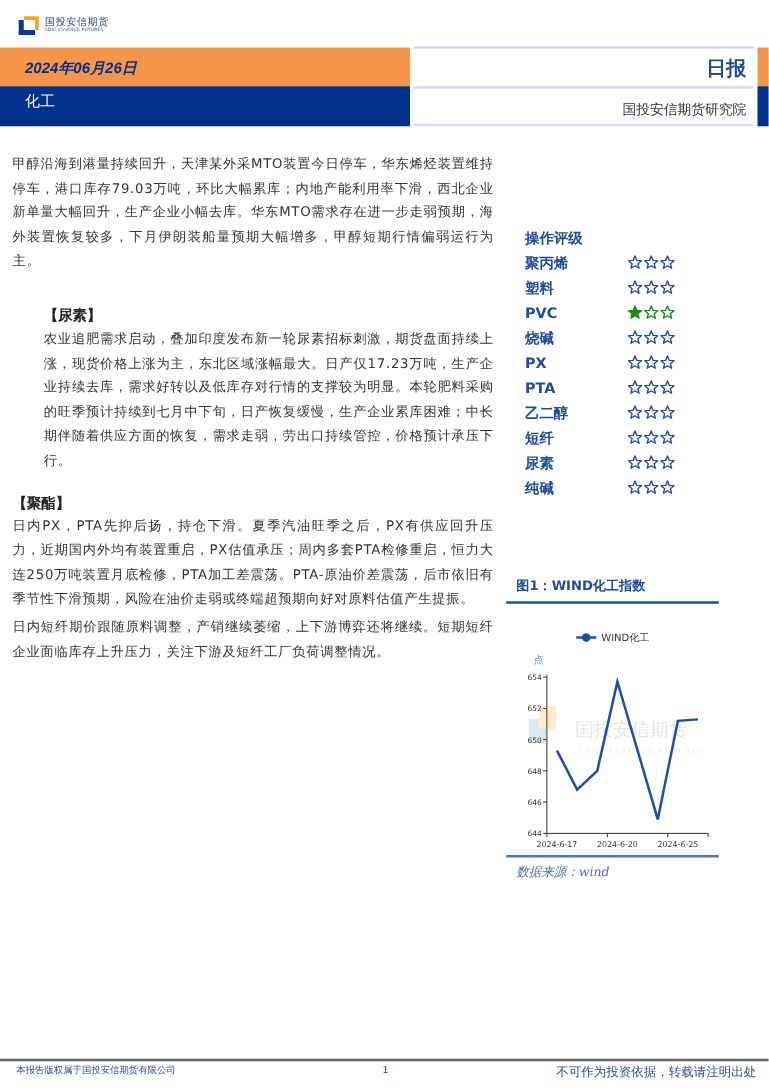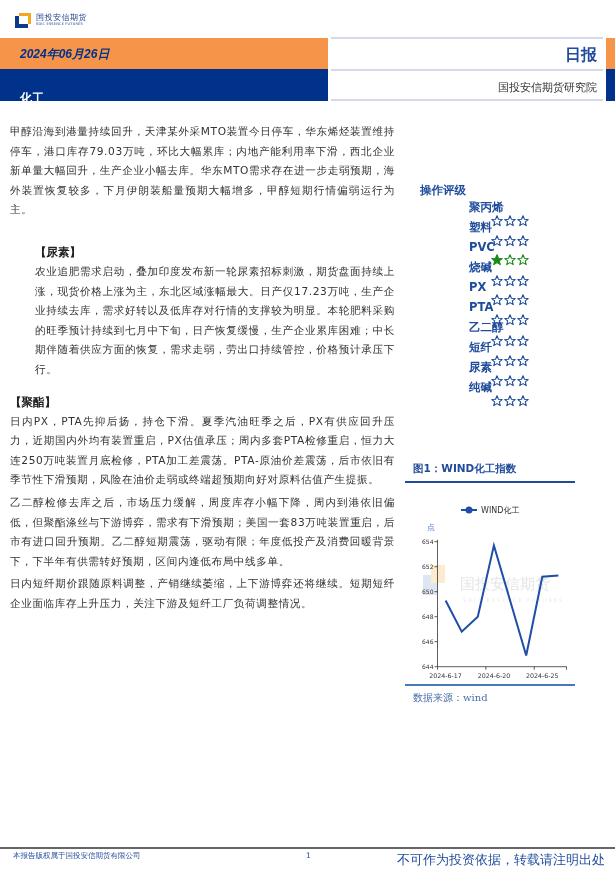--- a/index.html
+++ b/index.html
@@ -16,53 +16,53 @@
   .logo-text { display: flex; flex-direction: column; line-height: 1; }
   .logo-cn { font-size: 8px; color: #1f3f8a; letter-spacing: 0.5px; }
   .logo-en { font-size: 3.5px; color: #1f3f8a; margin-top: 1px; letter-spacing: 0.2px; }
 
   
   .bar-orange { position: absolute; left: 0; top: 38px; width: 328px; height: 31px; background: #f6954a; }
   .bar-blue { position: absolute; left: 0; top: 69px; width: 328px; height: 32px; background: #00318b; }
   .bar-orange-r { position: absolute; left: 606px; top: 38px; width: 9px; height: 31px; background: #f6954a; }
   .bar-blue-r { position: absolute; left: 606px; top: 69px; width: 9px; height: 32px; background: #00318b; }
   .date-text { position: absolute; left: 20px; top: 46px; font-size: 12px; font-weight: bold; color: #00318b; font-family: "Liberation Sans", sans-serif; font-style: italic; }
-  .sector-text { position: absolute; left: 20px; top: 90px; font-size: 12px; font-weight: bold; color: #ffffff; }
+  .sector-text { position: absolute; left: 20px; top: 73px; font-size: 12px; font-weight: normal; color: #ffffff; }
   .hdr-panel { position: absolute; left: 331px; top: 37px; width: 272px; height: 46px; }
   .hdr-line { position: absolute; left: 0; width: 272px; height: 2px; background: #d4d9ec; }
   .report-type { position: absolute; right: 6px; top: 8px; font-size: 16px; font-weight: bold; color: #1f4b9b; }
   .institute { position: absolute; right: 6px; top: 43px; font-size: 11px; color: #333; }
 
   
   .col-main { position: absolute; left: 10px; top: 122px; width: 385px; }
   .sec { margin-bottom: 0; }
   .sec-title { font-size: 11.5px; font-weight: bold; color: #222; height: 20px; line-height: 20px; }
   .para { font-size: 10.6px; line-height: 19.6px; color: #333; text-align: justify; letter-spacing: 0.6px; }
   .para + .para { margin-top: 3px; }
 
   
   .ratings { position: absolute; left: 420px; top: 180px; width: 180px; }
   .ratings-title { font-size: 11.5px; font-weight: bold; color: #1f4b9b; height: 20px; line-height: 20px; margin-bottom: 0px; }
-  .rating-row { display: flex; align-items: center; height: 20px; flex-direction: column; }
+  .rating-row { display: flex; align-items: center; height: 20px; }
   .rating-name { width: 82px; font-size: 11.5px; font-weight: bold; color: #1f4b9b; }
   .stars { display: flex; gap: 1px; }
   .star { width: 12px; height: 12px; }
 
   
   .fig-title { position: absolute; left: 413px; top: 462px; font-size: 10.5px; font-weight: bold; color: #1f4b9b; }
   .fig-rule { position: absolute; left: 405px; top: 481px; width: 170px; height: 1.5px; background: #1f4b9b; }
   .chart-wrap { position: absolute; left: 405px; top: 490px; width: 180px; height: 200px; }
   .chart-rule { position: absolute; left: 405px; top: 684px; width: 170px; height: 1.5px; background: #4a78b5; }
-  .source { position: absolute; left: 413px; top: 691px; font-size: 10px; color: #4a6fa8; font-family: "DejaVu Serif", serif; text-align: right; }
+  .source { position: absolute; left: 413px; top: 691px; font-size: 10px; font-style: italic; color: #4a6fa8; font-family: "DejaVu Serif", serif; text-align: right; }
 
   
   .foot-rule { position: absolute; left: 0; top: 847px; width: 615px; height: 2px; background: #666; }
   .foot-left { position: absolute; left: 13px; top: 851px; font-size: 7.5px; color: #1f4b9b; }
   .foot-center { position: absolute; left: 306px; top: 851px; font-size: 7.5px; color: #1f4b9b; }
-  .foot-right { position: absolute; right: 10px; top: 851px; font-size: 13px; color: #1f4b9b; }
+  .foot-right { position: absolute; right: 10px; top: 851px; font-size: 10px; color: #1f4b9b; }
 </style>
 </head>
 <body>
 
 <div class="logo">
   <div class="logo-mark">
     <div class="o"></div>
       <div class="w"></div>
       <div class="b1"></div>
       <div class="b2"></div>
@@ -91,21 +91,20 @@
   <div class="sec">
     <p class="para">甲醇沿海到港量持续回升，天津某外采MTO装置今日停车，华东烯烃装置维持停车，港口库存79.03万吨，环比大幅累库；内地产能利用率下滑，西北企业新单量大幅回升，生产企业小幅去库。华东MTO需求存在进一步走弱预期，海外装置恢复较多，下月伊朗装船量预期大幅增多，甲醇短期行情偏弱运行为主。</p>
   </div>
   <div class="sec" style="margin-top:22px;margin-left:25px;">
     <div class="sec-title">【尿素】</div>
     <p class="para">农业追肥需求启动，叠加印度发布新一轮尿素招标刺激，期货盘面持续上涨，现货价格上涨为主，东北区域涨幅最大。日产仅17.23万吨，生产企业持续去库，需求好转以及低库存对行情的支撑较为明显。本轮肥料采购的旺季预计持续到七月中下旬，日产恢复缓慢，生产企业累库困难；中长期伴随着供应方面的恢复，需求走弱，劳出口持续管控，价格预计承压下行。</p>
   </div>
   <div class="sec" style="margin-top:12px;">
     <div class="sec-title">【聚酯】</div>
     <p class="para">日内PX，PTA先抑后扬，持仓下滑。夏季汽油旺季之后，PX有供应回升压力，近期国内外均有装置重启，PX估值承压；周内多套PTA检修重启，恒力大连250万吨装置月底检修，PTA加工差震荡。PTA-原油价差震荡，后市依旧有季节性下滑预期，风险在油价走弱或终端超预期向好对原料估值产生提振。</p>
-    <p class="para">乙二醇检修去库之后，市场压力缓解，周度库存小幅下降，周内到港依旧偏低，但聚酯涤丝与下游博弈，需求有下滑预期；美国一套83万吨装置重启，后市有进口回升预期。乙二醇短期震荡，驱动有限；年度低投产及消费回暖背景下，下半年有供需转好预期，区间内逢低布局中线多单。</p>
     <p class="para">日内短纤期价跟随原料调整，产销继续萎缩，上下游博弈还将继续。短期短纤企业面临库存上升压力，关注下游及短纤工厂负荷调整情况。</p>
   </div>
 </div>
 
 <div class="ratings">
   <div class="ratings-title">操作评级</div>
   <div id="rating-rows">
       <div class="rating-row">
         <span class="rating-name">聚丙烯</span>
         <span class="stars">

